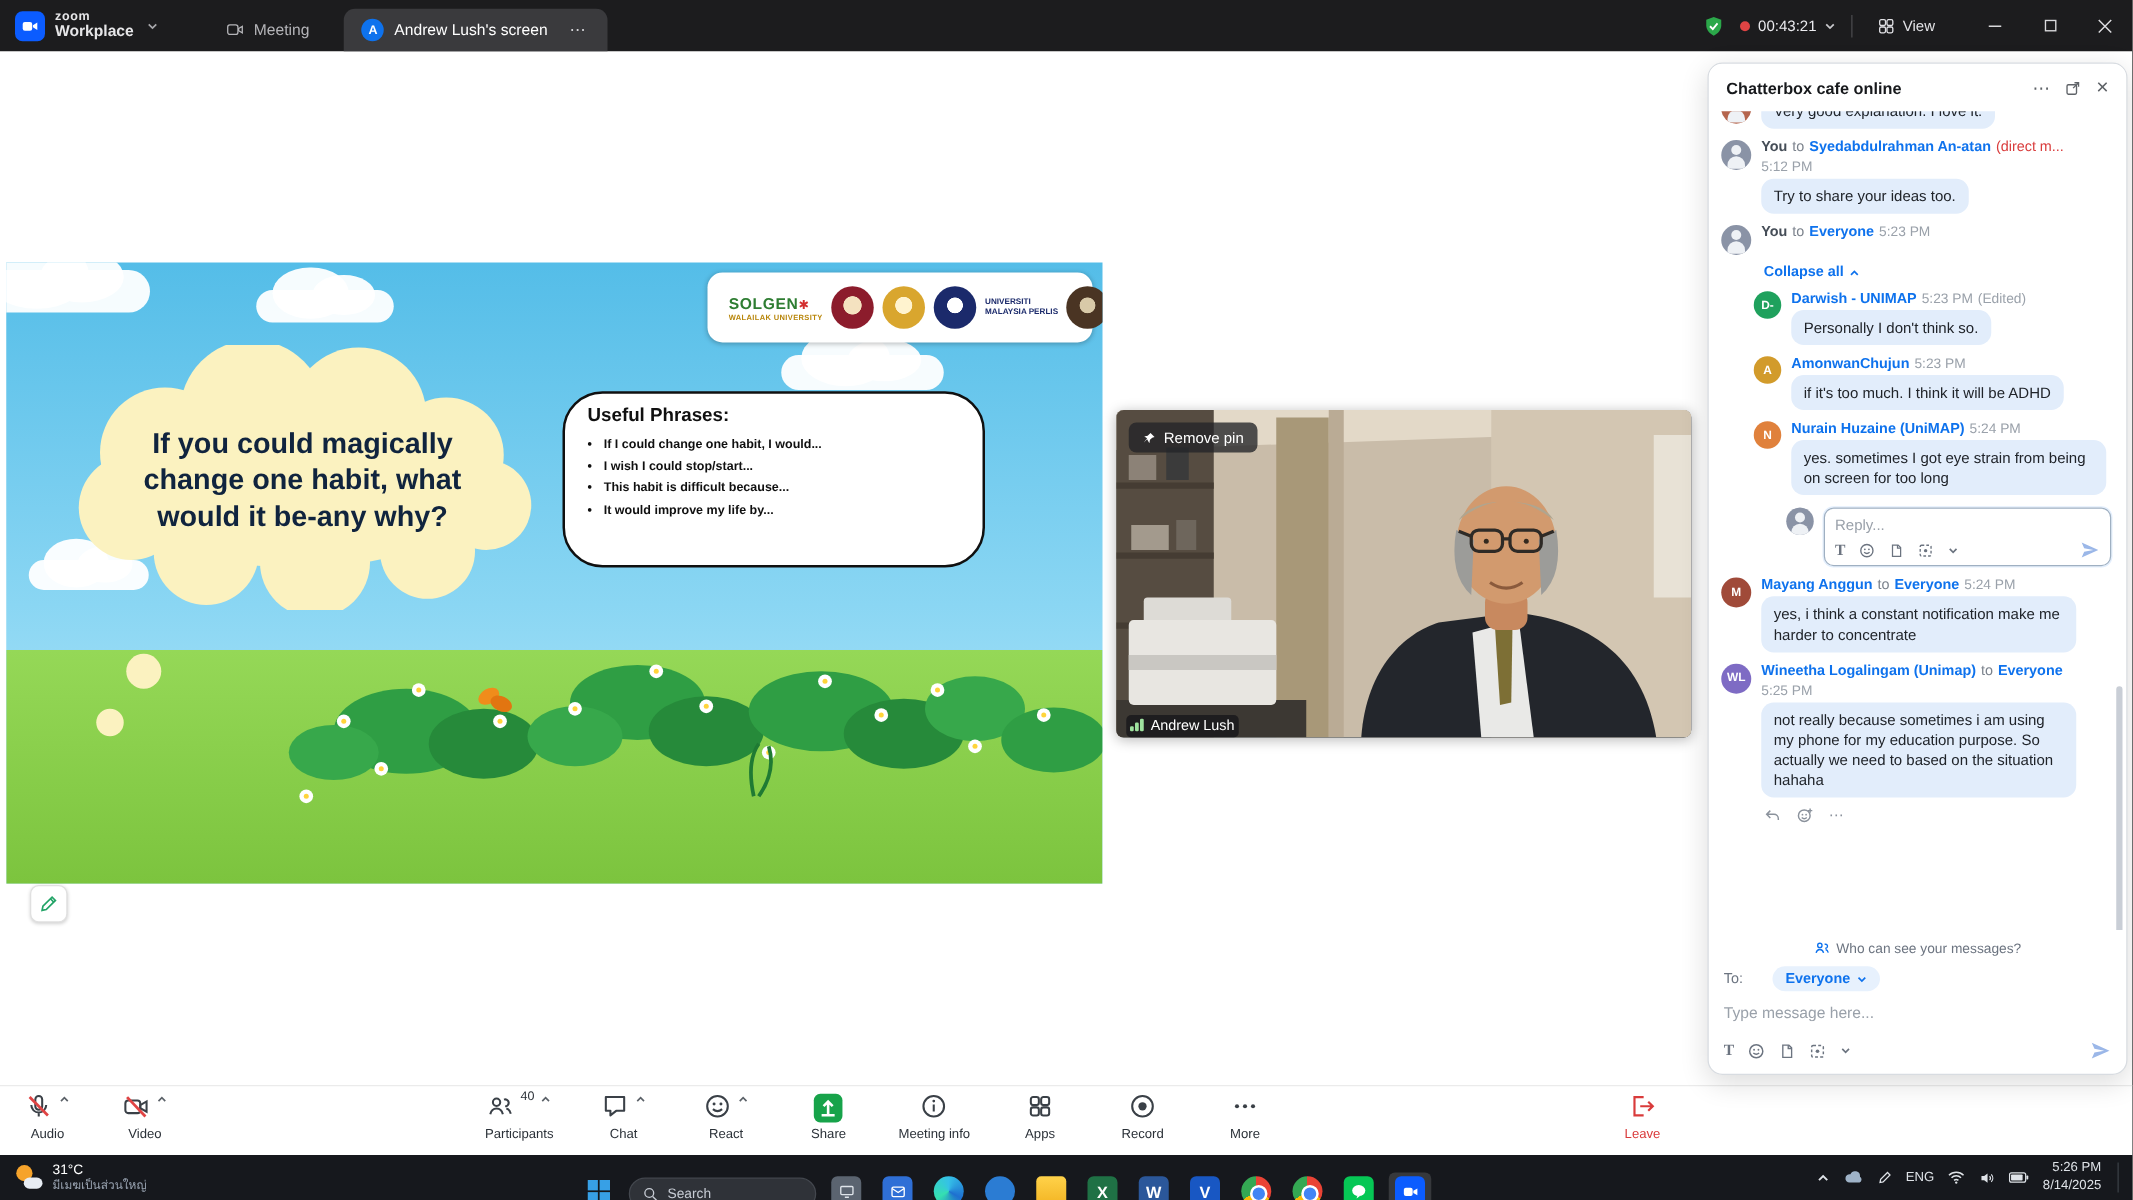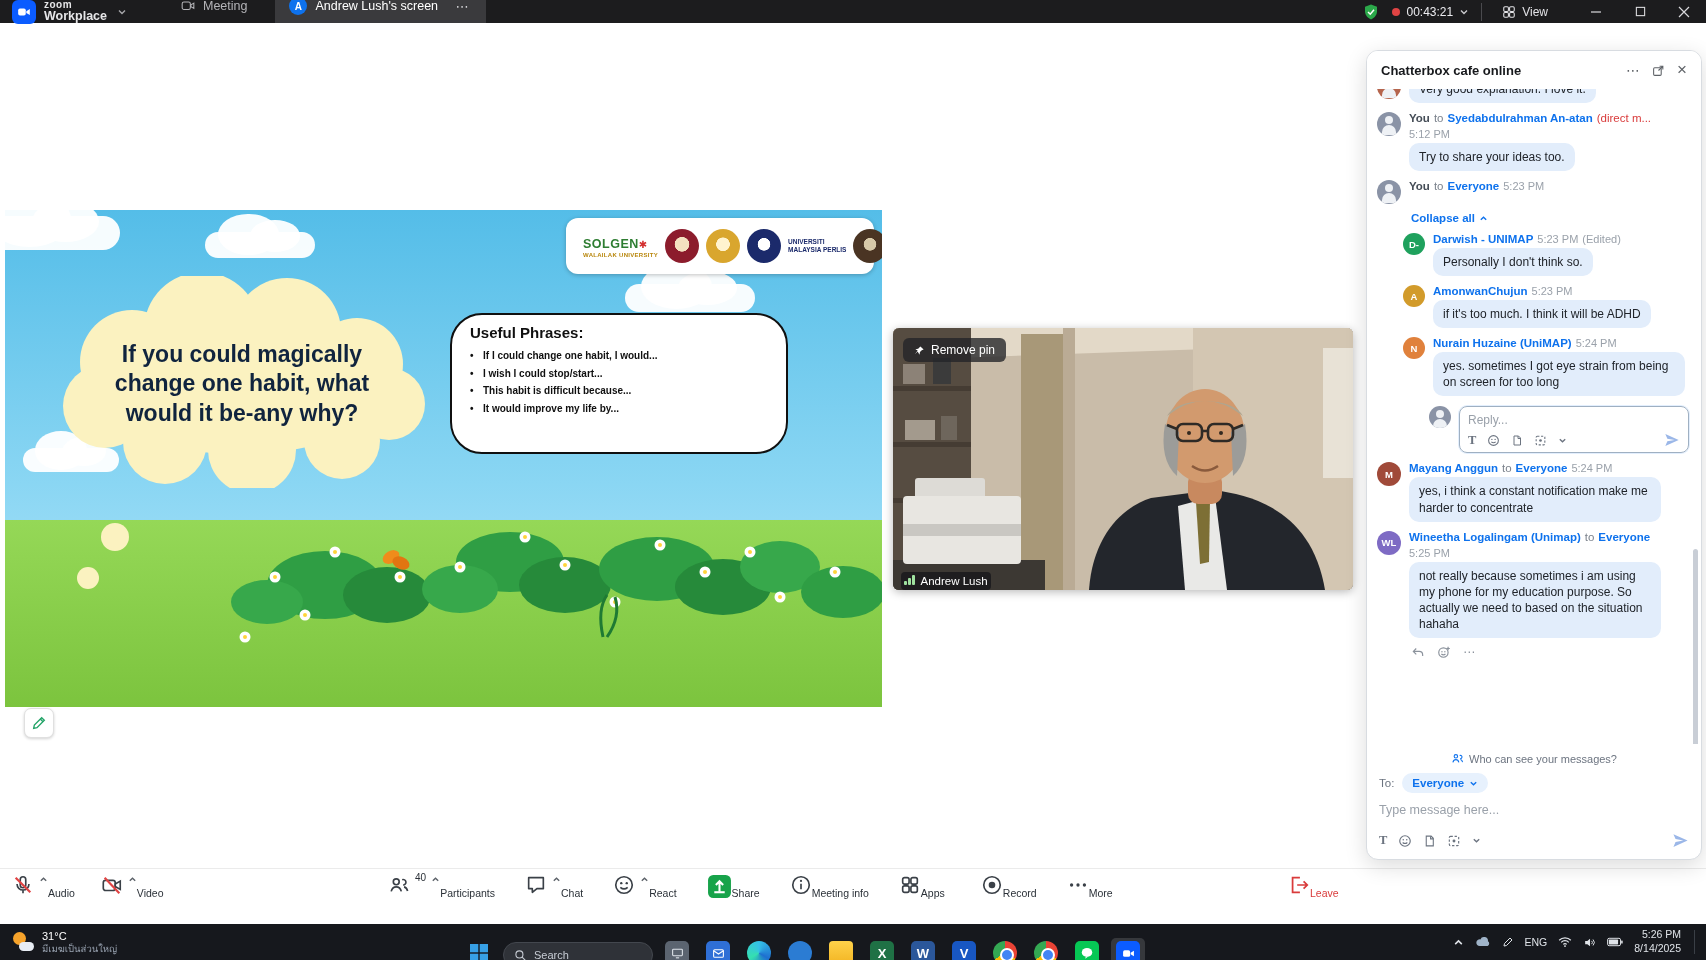--- a/index.html
+++ b/index.html
@@ -1,21 +1,21 @@
 <!DOCTYPE html>
 <html><head>
 <meta charset="utf-8">
 <style>
 *{box-sizing:border-box;margin:0;padding:0}
 html,body{background:#000}
 #app{position:relative;width:1706px;height:960px;background:#fff;overflow:hidden;
      font-family:"Liberation Sans","DejaVu Sans",sans-serif;color:#1b1f24}
 
 
-.titlebar{position:absolute;top:0;left:0;width:1706px;height:23px;background:#1c1c1e;
+.titlebar{position:absolute;top:0;left:0;width:1706px;height:41px;background:#1c1c1e;
           display:flex;align-items:stretch;color:#e6e6e8}
 .brand{display:flex;align-items:center;gap:8px;padding:0 12px}
 .logo-badge{width:24px;height:24px;border-radius:6px;background:#0b5cff;display:flex;align-items:center;justify-content:center}
 .brand-text{display:flex;flex-direction:column;line-height:1.05}
 .zoom-word{font-size:10px;font-weight:bold;letter-spacing:.5px}
 .brand-name{font-size:12.5px;font-weight:bold}
 .brand-chev{margin-left:2px;opacity:.8}
 .tabs{display:flex;align-items:flex-end;margin-left:28px;gap:14px}
 .tab{height:34px;display:flex;align-items:center;gap:8px;padding:0 14px;font-size:12.5px;color:#b4b4b8;border-radius:9px 9px 0 0}
 .tab.active{background:#3a3a3d;color:#fff}
@@ -107,35 +107,35 @@
 .reply-compose{display:flex;gap:8px;margin:10px 0 4px 26px}
 .reply-box{flex:1;border:1px solid #9fb0c2;border-radius:8px;padding:6px 8px 4px;margin-right:2px;box-shadow:0 0 0 1px rgba(14,114,237,.12)}
 .reply-box input{width:100%;border:none;outline:none;font-size:12px;color:#20242a;font-family:inherit;background:transparent}
 .reply-box input::placeholder{color:#9aa1aa}
 .compose-icons{display:flex;align-items:center;gap:11px;margin-top:5px;color:#6c7480}
 .compose-icons .spacer{flex:1}
 .t-ic{font-size:12.5px;font-weight:bold;color:#6c7480;font-family:"Liberation Serif",serif}
 .msg-actions{display:flex;gap:12px;margin:7px 0 0 34px;color:#8b929c;align-items:center}
 .chat-footer{flex:none;padding:4px 12px 10px;border-top:0}
 .visibility{display:flex;align-items:center;justify-content:center;gap:5px;font-size:11px;color:#6c7480;padding:4px 0 6px}
-.to-row{display:flex;align-items:center;gap:8px;margin:2px 0 6px}
+.to-row{display:flex;align-items:center;gap:24px;margin:2px 0 6px}
 .to-label{font-size:11.5px;color:#6c7480}
 .recipient-pill{display:flex;align-items:center;gap:5px;background:#e7f1fd;color:#0e72ed;font-size:11.5px;font-weight:bold;
                 border:none;border-radius:10px;padding:4px 10px}
 .chat-input{width:100%;border:none;outline:none;font-size:12.5px;color:#20242a;padding:4px 0 10px;font-family:inherit}
 .chat-input::placeholder{color:#9aa1aa}
 .chat-scrollbar{position:absolute;right:3px;top:460px;width:5px;height:230px;border-radius:3px;background:#c9ced6}
 
 
 .toolbar{position:absolute;left:0;top:868px;width:1706px;height:56px;background:#fff;border-top:1px solid #ebebeb}
 .tb-group{position:absolute;top:5px;display:flex;gap:26px}
 .tb-left{left:12px}
 .tb-center{left:388px;gap:30px}
 .tb-end{right:366px}
-.tb-btn{display:flex;flex-direction:row;align-items:flex-end;min-width:52px}
+.tb-btn{display:flex;flex-direction:column;align-items:center;min-width:52px}
 .icon-row{display:flex;align-items:flex-start;gap:5px;height:25px}
 .tb-label{font-size:10.5px;color:#2b3138;margin-top:2px}
 .tb-label.red{color:#d93b3b}
 .pcount{font-size:10px;color:#2b3138;margin-top:-2px}
 .chev-up{margin-top:1px}
 
 
 .taskbar{position:absolute;left:0;top:924px;width:1706px;height:36px;background:#16181d;display:flex;align-items:center;color:#e6e9ee}
 .weather{display:flex;align-items:center;gap:8px;padding:0 12px}
 .w-icon{position:relative;width:22px;height:22px}

